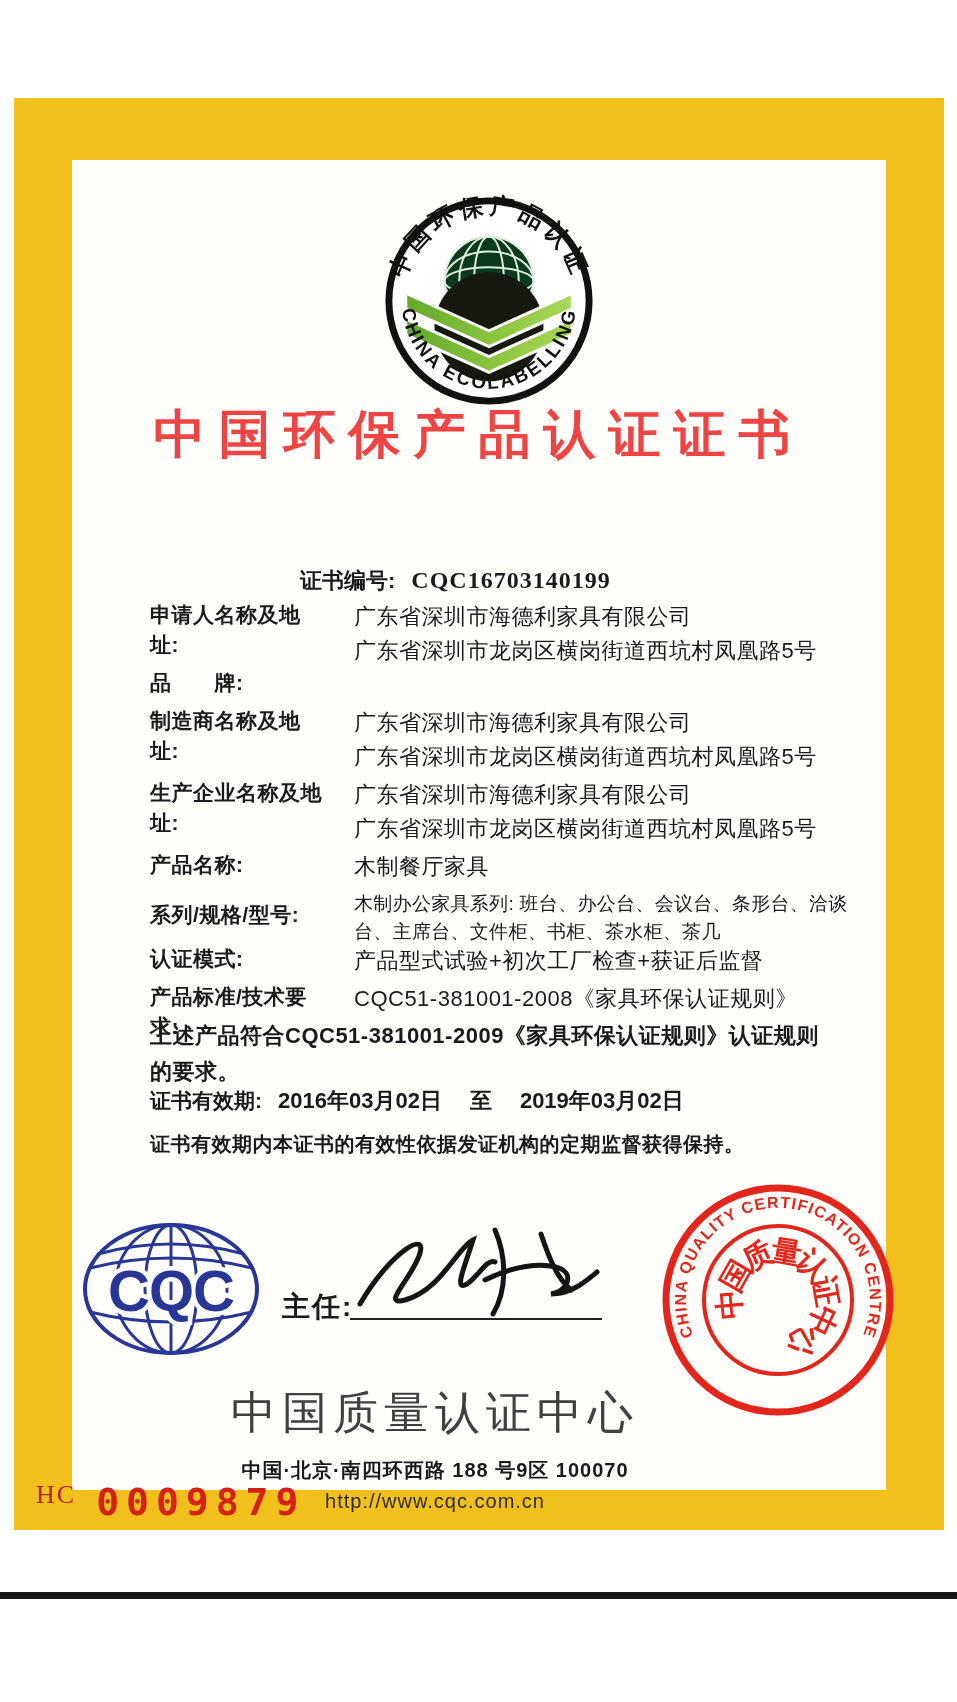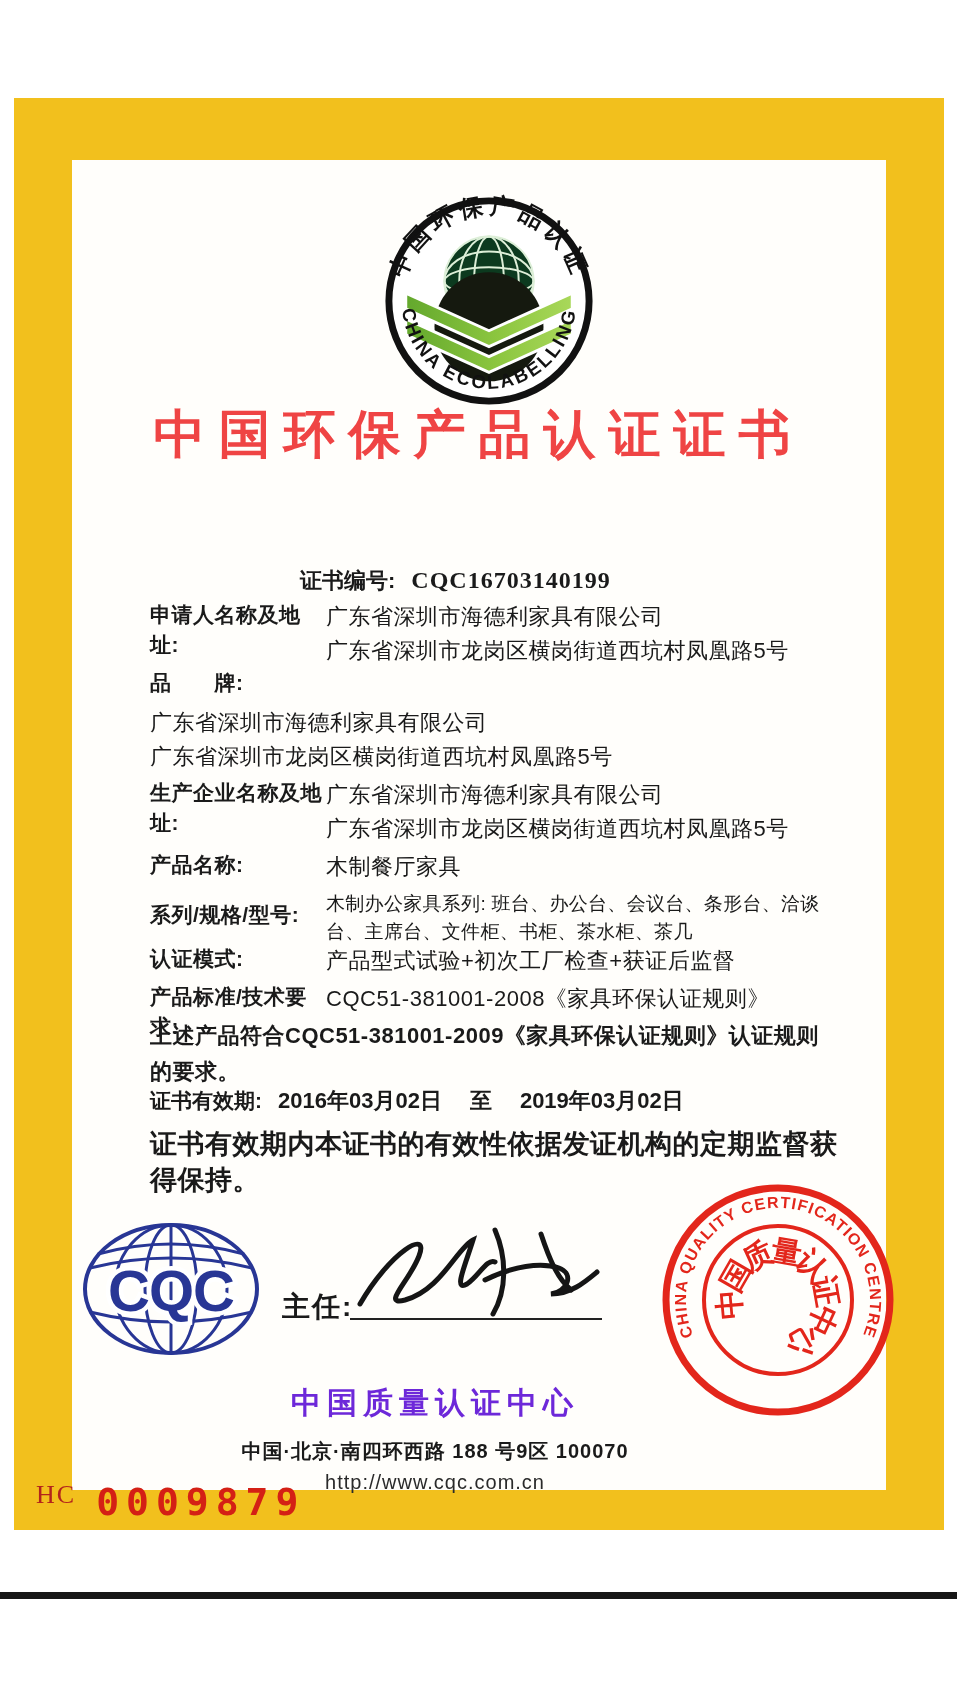--- a/index.html
+++ b/index.html
@@ -10,32 +10,32 @@
          box-sizing:border-box;background:#fffefb;}
   .abs{position:absolute;}
   .title{left:0;top:400px;width:957px;text-align:center;font-size:52px;font-weight:900;
          letter-spacing:13px;color:#ef4444;}
   .certno{left:300px;top:566px;font-size:22px;font-weight:700;}
   .certno .val{font-family:"Liberation Serif","DejaVu Serif",serif;font-size:24px;
                font-weight:700;margin-left:16px;letter-spacing:1px;}
   .row{position:absolute;left:150px;display:flex;align-items:flex-start;width:730px;}
   .row .label{flex:none;width:176px;font-size:21px;font-weight:600;line-height:30px;
               letter-spacing:0.5px;}
-  .row .vals{font-size:22px;line-height:34px;letter-spacing:0.5px;}
+  .row .vals{font-size:22px;line-height:34px;letter-spacing:0.5px;margin-left:28px;}
   .row.small .vals{font-size:19px;line-height:28px;letter-spacing:0.3px;}
   .para{position:absolute;left:150px;font-size:22px;line-height:36px;font-weight:600;
         letter-spacing:0.5px;}
   .validity{position:absolute;left:150px;top:1086px;display:flex;font-size:22px;
             font-weight:600;align-items:baseline;}
   .validity .label{width:128px;flex:none;font-size:21px;}
   .validity .sep{margin:0 28px;}
   .director{left:282px;top:1288px;font-size:28px;font-weight:600;letter-spacing:2px;}
   .sigline{left:350px;top:1318px;width:252px;height:2px;background:#222;}
   .issuer{left:95px;top:1383px;width:680px;text-align:center;}
-  .issuer .name{font-size:30px;font-weight:700;letter-spacing:6px;color:#6d28d9;}
+  .issuer .name{font-size:45px;font-weight:400;letter-spacing:6px;color:#404040;}
   .issuer .addr{font-size:20px;font-weight:700;margin-top:14px;letter-spacing:1px;}
   .issuer .web{font-size:20px;font-weight:400;margin-top:6px;letter-spacing:1px;color:#2a2a2a;}
   .footer-code{left:36px;top:1480px;display:flex;align-items:flex-start;}
   .footer-code .pre{font-family:"Liberation Serif","DejaVu Serif",serif;font-size:26px;
                     color:#B3241C;letter-spacing:2px;}
   .footer-code .num{font-family:"DejaVu Sans Mono","Liberation Mono",monospace;font-size:38px;
                     font-weight:700;color:#D42015;letter-spacing:7px;margin-left:20px;}
   .bottom-line{left:0;top:1592px;width:957px;height:7px;background:#171717;}
   
   .eco-arc-cn{font-size:24px;font-weight:700;letter-spacing:5px;fill:#111;}
@@ -98,20 +98,21 @@
       <div>广东省深圳市龙岗区横岗街道西坑村凤凰路5号</div>
       </div>
   </div>
 
   <div class="row" style="top:668px;">
     <div class="label">品　　牌:</div>
     <div class="vals"></div>
   </div>
 
   <div class="row" style="top:706px;">
+    <div class="label">制造商名称及地址:</div>
     <div class="vals">
         <div>广东省深圳市海德利家具有限公司</div>
       <div>广东省深圳市龙岗区横岗街道西坑村凤凰路5号</div>
       </div>
   </div>
 
   <div class="row" style="top:778px;">
     <div class="label">生产企业名称及地址:</div>
     <div class="vals">
         <div>广东省深圳市海德利家具有限公司</div>
@@ -150,21 +151,21 @@
 
   <div class="para" style="top:1018px;width:672px;">上述产品符合CQC51-381001-2009《家具环保认证规则》认证规则的要求。</div>
 
   <div class="validity">
     <span class="label">证书有效期:</span>
     <span>2016年03月02日</span>
     <span class="sep">至</span>
     <span>2019年03月02日</span>
   </div>
 
-  <div class="para" style="top:1126px;width:700px;font-size:27px;">证书有效期内本证书的有效性依据发证机构的定期监督获得保持。</div>
+  <div class="para" style="top:1126px;width:700px;font-size:20px;">证书有效期内本证书的有效性依据发证机构的定期监督获得保持。</div>
 
   <svg class="abs" style="left:78px;top:1216px;" width="190" height="150" viewBox="0 0 190 150">
     <g stroke="#283695" stroke-width="4" fill="none">
       <ellipse cx="93" cy="73" rx="86" ry="64"></ellipse>
     </g>
     <g stroke="#283695" stroke-width="3" fill="none">
       <ellipse cx="93" cy="73" rx="26" ry="64"></ellipse>
       <ellipse cx="93" cy="73" rx="56" ry="64"></ellipse>
       <line x1="93" y1="9" x2="93" y2="137"></line>
       <path d="M 20 38 Q 93 18 166 38"></path>

